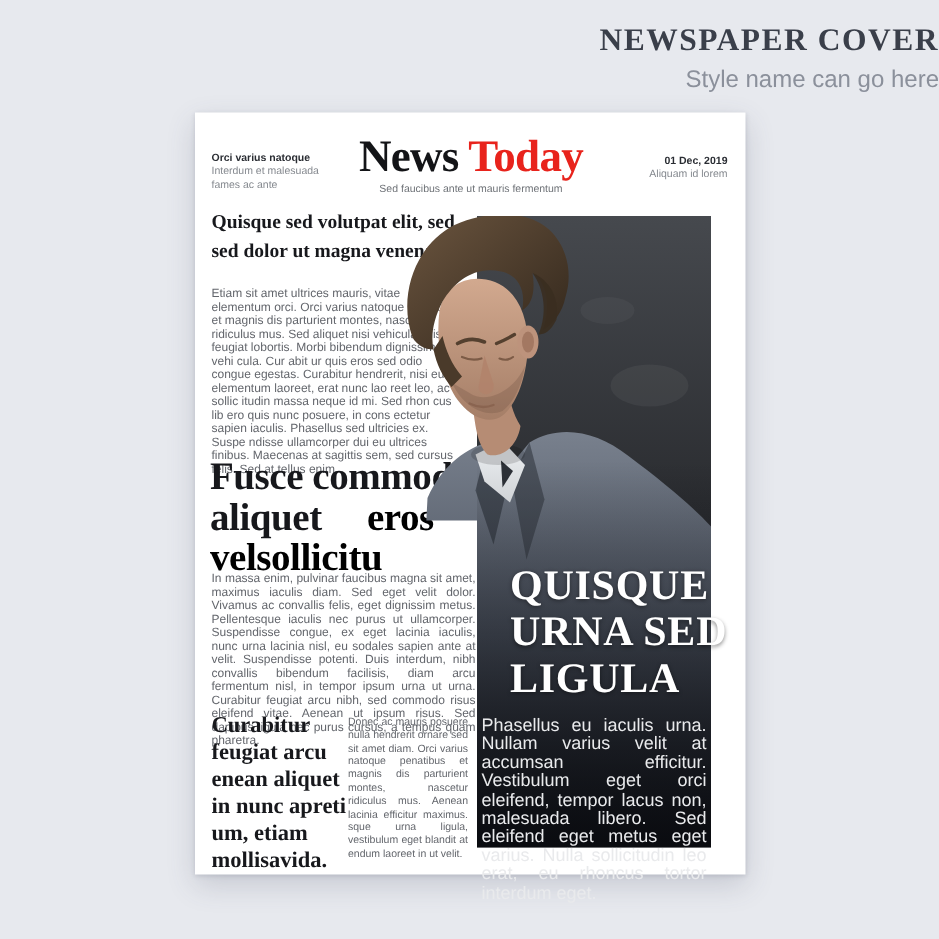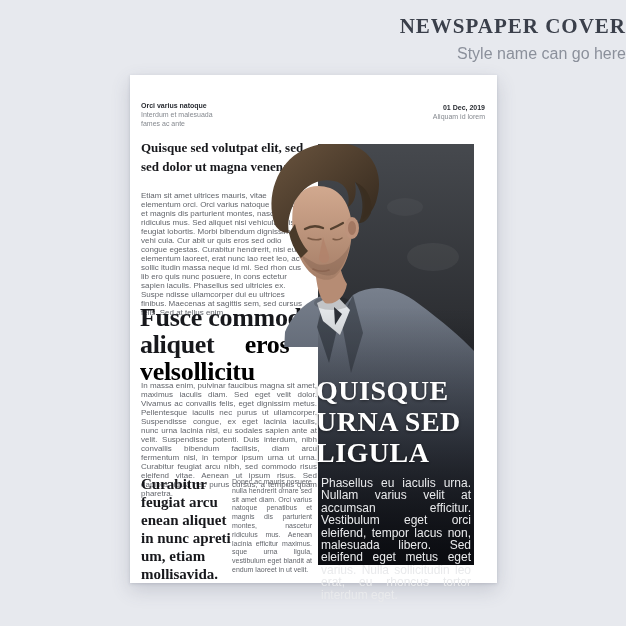--- a/index.html
+++ b/index.html
@@ -27,41 +27,45 @@
   .hl2{font-size:26px;line-height:27px;letter-spacing:-0.3px;}
   .hl2 .red{color:#000000;margin-left:24px;}
   .hl3{font-size:15px;line-height:18px;}
   
   .copy{font-size:8px;line-height:9px;color:#63666c;}
   .just{text-align:justify;}
   
   .photo{z-index:3;}
   
   .ov-hl{z-index:4;font-family:"Liberation Serif", serif;font-weight:700;font-size:28px;
-         line-height:31px;color:#ffffff;letter-spacing:0.5px;text-shadow:0 1px 3px rgba(0,0,0,0.45);}
+         line-height:31px;color:#ffffff;letter-spacing:0.5px;text-shadow:0 1px 3px rgba(0,0,0,0.45);margin-left:24px;}
   .ov-copy{z-index:4;font-size:12px;line-height:12.4px;color:#e9eaec;text-align:justify;}
 </style>
 </head>
 <body>
 
 <div class="stage">
 
   <div class="hdr">
     <div class="hdr-title">NEWSPAPER COVER</div>
     <div class="hdr-sub">Style name can go here</div>
   </div>
 
   <div class="page">
 
     <div class="abs mh-small" style="left:11px;top:26px;width:80px;">
       <b>Orci varius natoque</b><br>
       <span>Interdum et malesuada</span><br>
       <span>fames ac ante</span>
     </div>
 
+    <div class="abs" style="left:84px;top:15px;width:200px;text-align:center;">
+      <div class="mh-title"><span>News </span><span class="red">Today</span></div>
+      <div class="mh-tag">Sed faucibus ante ut mauris fermentum</div>
+    </div>
 
     <div class="abs mh-small" style="right:12px;top:28px;width:80px;text-align:right;">
       <b>01 Dec, 2019</b><br>
       <span>Aliquam id lorem</span>
     </div>
 
     <div class="abs h-serif hl1" style="left:11px;top:63px;width:170px;z-index:1;">Quisque sed volutpat elit, sed sed dolor ut magna venenatis.</div>
     <div class="abs copy" style="left:11px;top:116px;width:164px;z-index:1;">Etiam sit amet ultrices mauris, vitae elementum orci. Orci varius natoque na tibus et magnis dis parturient montes, nascetur ridiculus mus. Sed aliquet nisi vehicula felis feugiat lobortis. Morbi bibendum dignissim vehi cula. Cur abit ur quis eros sed odio congue egestas. Curabitur hendrerit, nisi eu elementum laoreet, erat nunc lao reet leo, ac sollic itudin massa neque id mi. Sed rhon cus lib ero quis nunc posuere, in cons ectetur sapien iaculis. Phasellus sed ultricies ex. Suspe ndisse ullamcorper dui eu ultrices finibus. Maecenas at sagittis sem, sed cursus felis. Sed at tellus enim.</div>
 
     <div class="abs h-serif hl2" style="left:10px;top:229px;width:186px;z-index:1;"><span>Fusce commodo aliquet </span><span class="red">eros velsollicitu</span></div>

